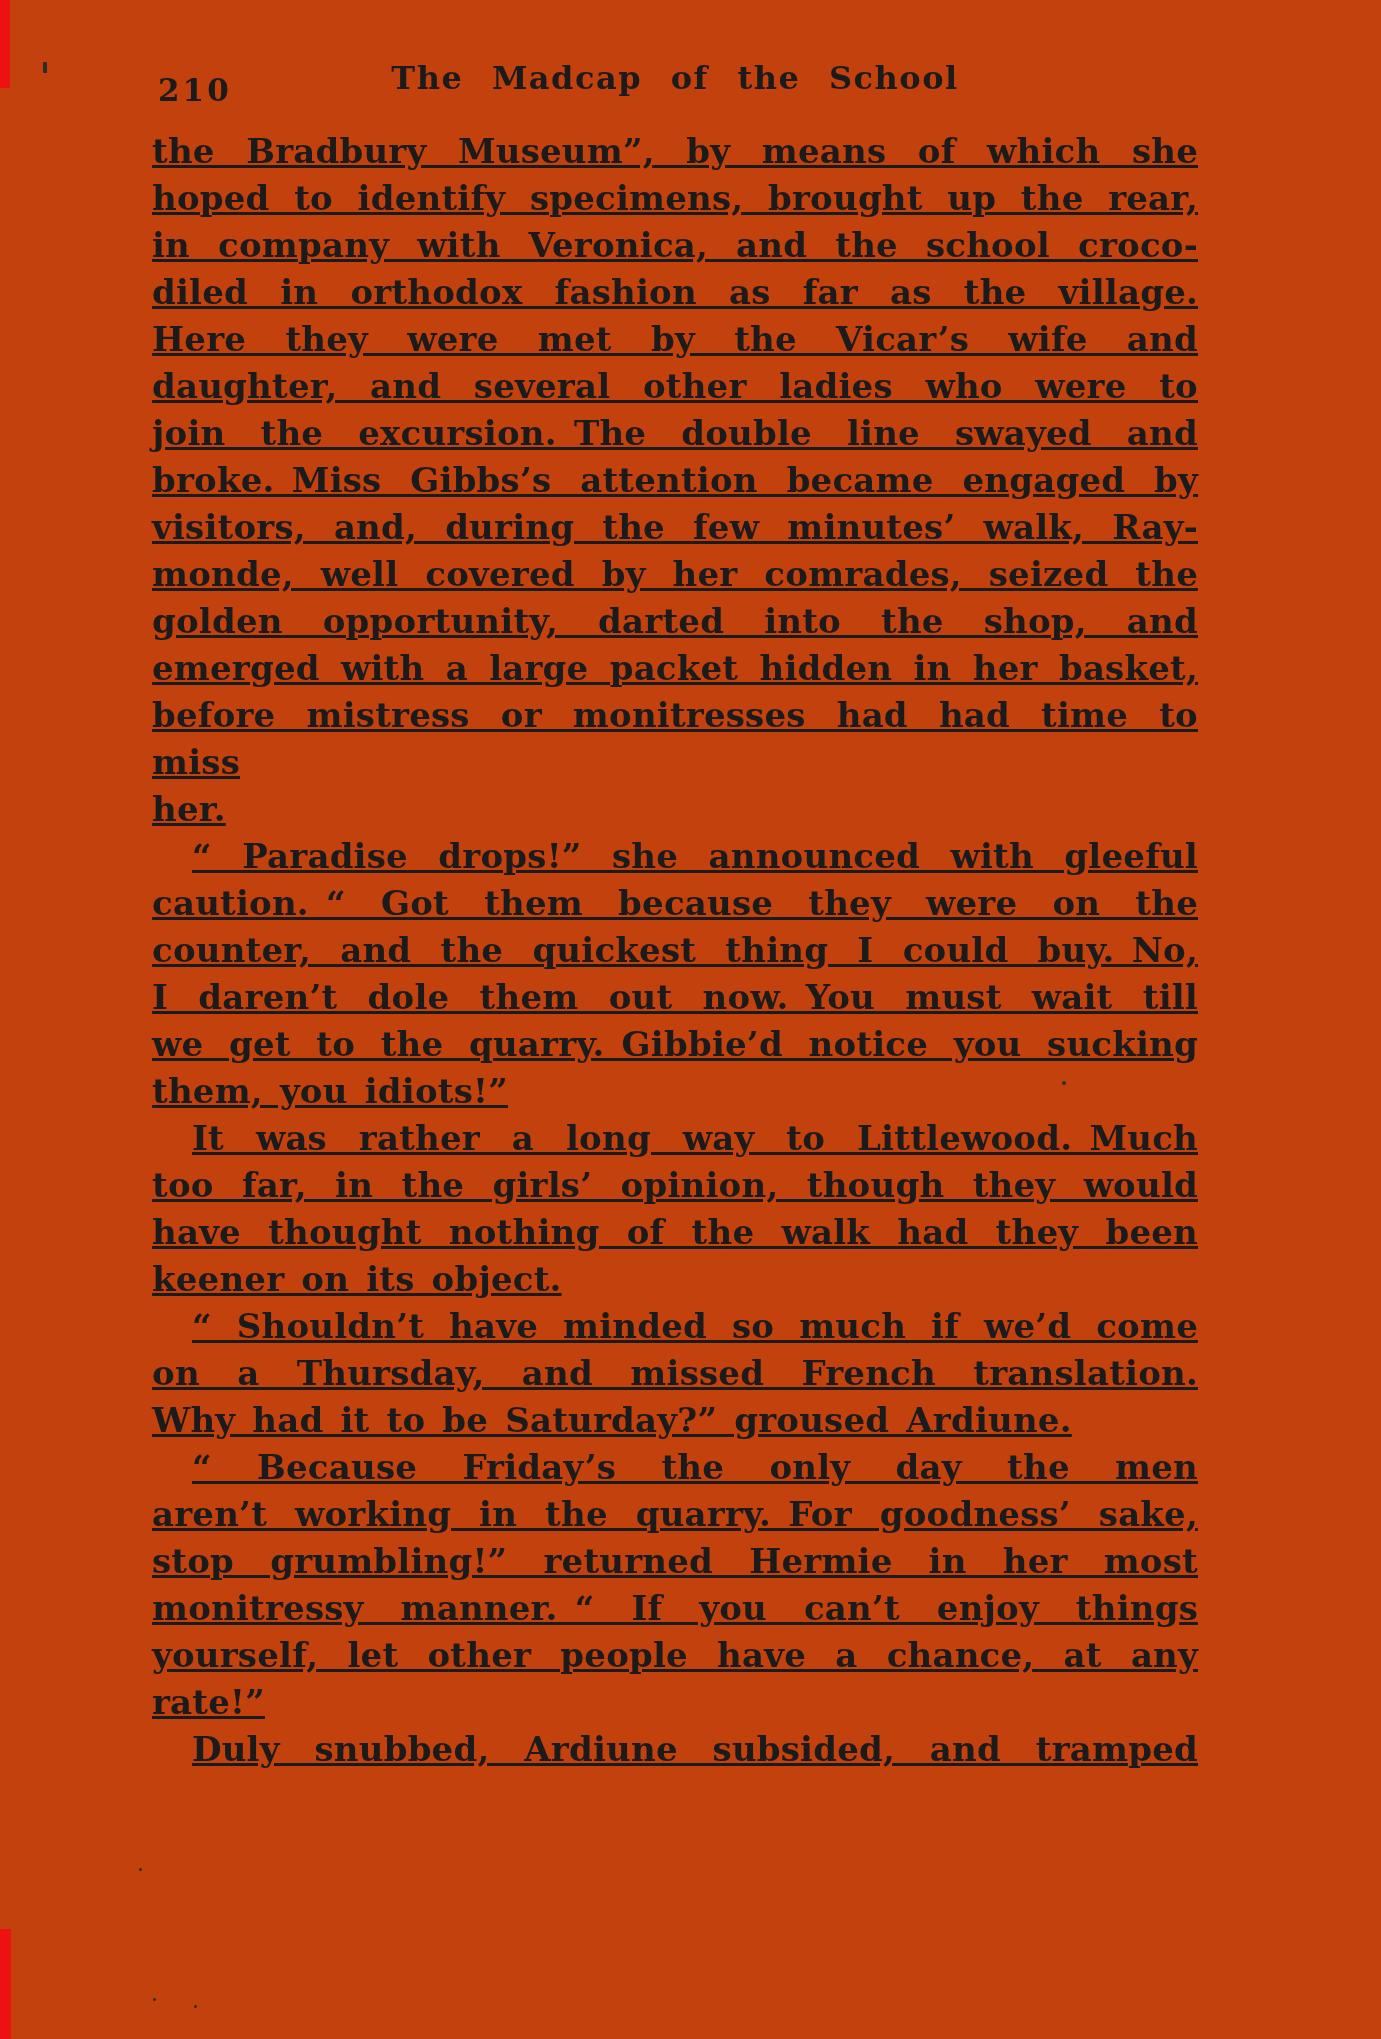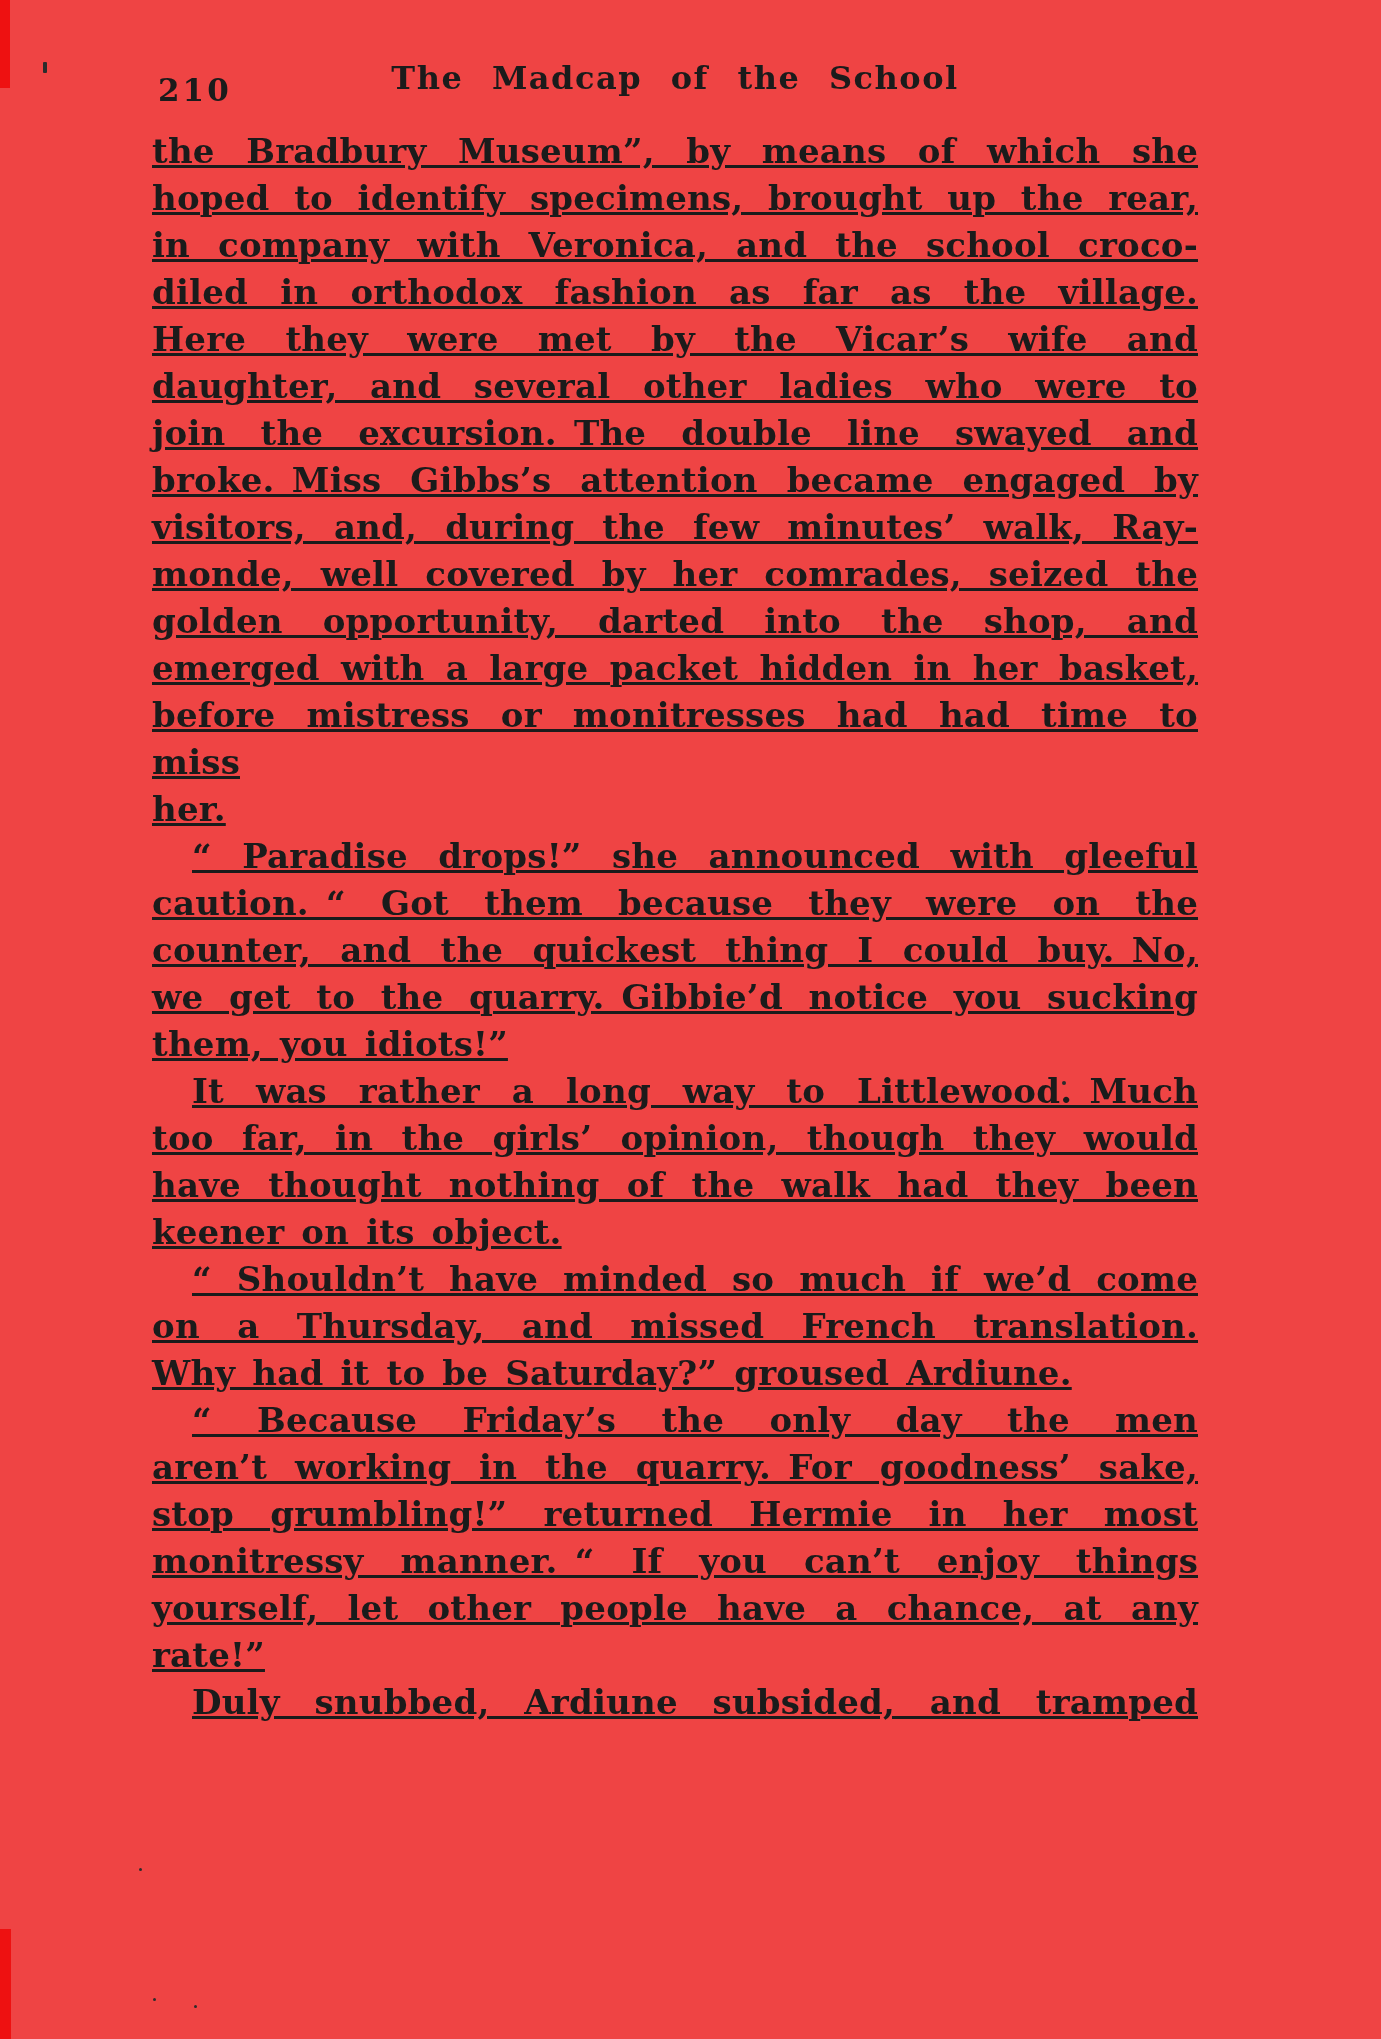--- a/index.html
+++ b/index.html
@@ -1,19 +1,19 @@
 <!DOCTYPE html>
 <html><head>
 <meta charset="utf-8">
 <style>
   html,body{margin:0;padding:0;background:#e9e9e9;}
   .page{
     position:relative;
     width:1381px;height:2039px;
-    background:#ef4444;
+    background:#c2410c;
     font-family:"DejaVu Serif", serif;
     color:#1b1b1b;
     overflow:hidden;
   }
   .edge-mark{position:absolute;left:0;background:#ee1111;}
   .edge-mark.top{top:0;width:10px;height:88px;}
   .edge-mark.bottom{top:1929px;width:11px;height:110px;}
   .header{position:absolute;left:152px;top:38px;width:1046px;height:80px;}
   .page-num{
     position:absolute;left:6px;bottom:10px;
@@ -63,20 +63,21 @@
     <div class="ln j">broke. Miss Gibbs’s attention became engaged by</div>
     <div class="ln j">visitors, and, during the few minutes’ walk, Ray-</div>
     <div class="ln j">monde, well covered by her comrades, seized the</div>
     <div class="ln j">golden opportunity, darted into the shop, and</div>
     <div class="ln j">emerged with a large packet hidden in her basket,</div>
     <div class="ln j">before mistress or monitresses had had time to miss</div>
     <div class="ln last">her.</div>
     <div class="ln j ind">“ Paradise drops!” she announced with gleeful</div>
     <div class="ln j">caution. “ Got them because they were on the</div>
     <div class="ln j">counter, and the quickest thing I could buy. No,</div>
+    <div class="ln j">I daren’t dole them out now. You must wait till</div>
     <div class="ln j">we get to the quarry. Gibbie’d notice you sucking</div>
     <div class="ln last">them, you idiots!”</div>
     <div class="ln j ind">It was rather a long way to Littlewood. Much</div>
     <div class="ln j">too far, in the girls’ opinion, though they would</div>
     <div class="ln j">have thought nothing of the walk had they been</div>
     <div class="ln last">keener on its object.</div>
     <div class="ln j ind">“ Shouldn’t have minded so much if we’d come</div>
     <div class="ln j">on a Thursday, and missed French translation.</div>
     <div class="ln last">Why had it to be Saturday?” groused Ardiune.</div>
     <div class="ln j ind">“ Because Friday’s the only day the men</div>

